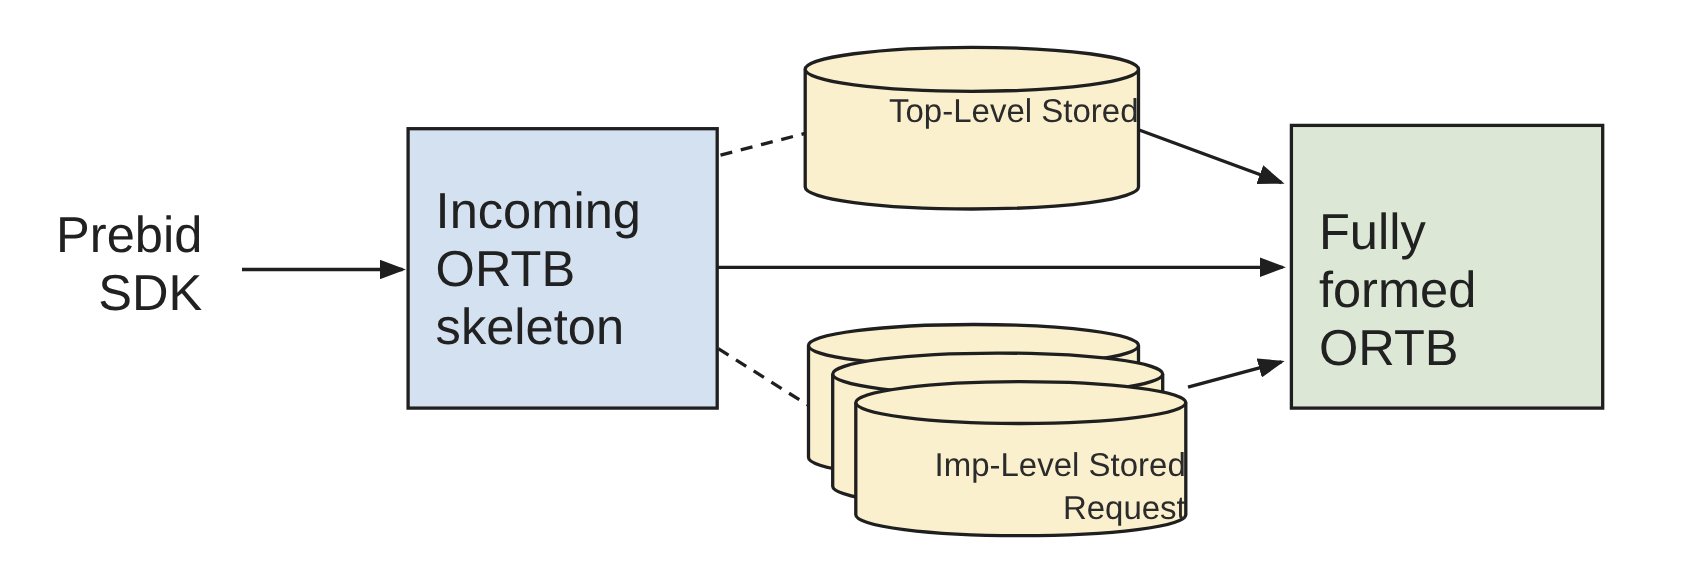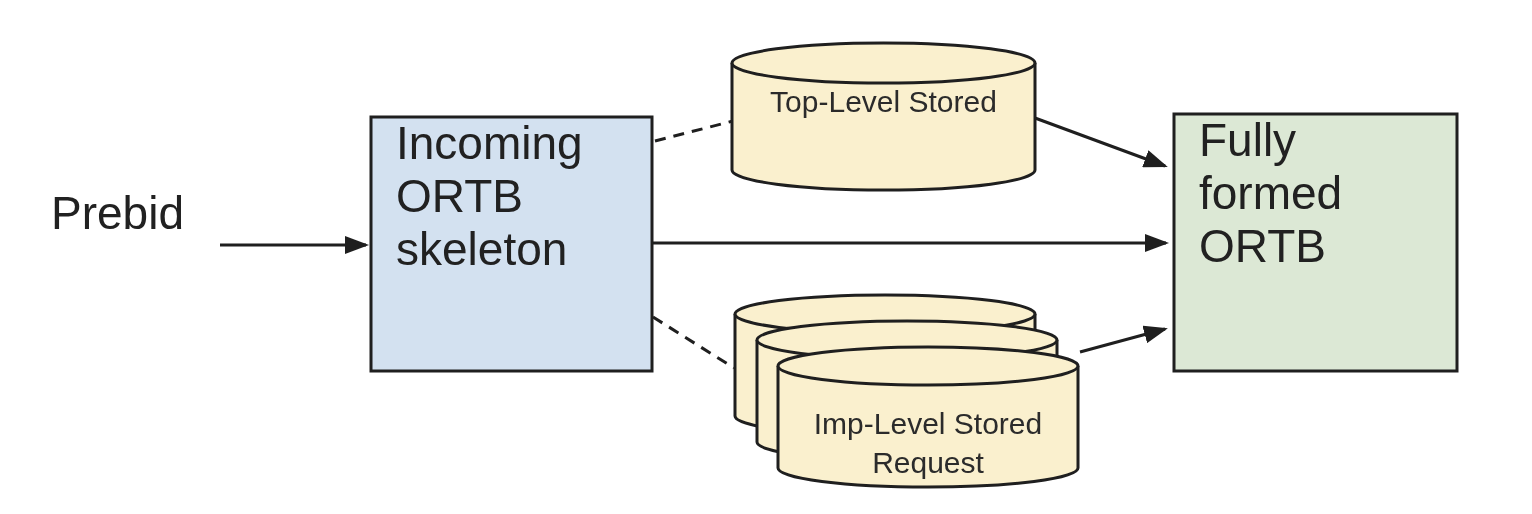--- a/index.html
+++ b/index.html
@@ -38,27 +38,27 @@
     white-space: nowrap;
   }
   .label span { display: block; }
   .big-label {
     font-size: 46px;
     line-height: 53px;
   }
   .box-label {
     display: flex;
     flex-direction: column;
-    justify-content: flex-start;
+    justify-content: center;
     box-sizing: border-box;
     padding-left: 25px;
   }
   .cyl-label {
     font-size: 30px;
-    text-align: center;
+    text-align: right;
     color: #2b2b2b;
   }
 </style>
 </head>
 <body>
 
 <div id="stage">
 
   <svg id="diagram-svg" viewBox="0 0 1532 514">
     <defs>
@@ -89,20 +89,21 @@
       <ellipse class="ink" cx="885" cy="314" rx="150" ry="19" fill="#faf0ce"></ellipse>
       <path class="ink" d="M 757 340 L 757 442 A 150 19 0 0 0 1057 442 L 1057 340" fill="#faf0ce"></path>
       <ellipse class="ink" cx="907" cy="340" rx="150" ry="19" fill="#faf0ce"></ellipse>
       <path class="ink" d="M 778 366 L 778 468 A 150 19 0 0 0 1078 468 L 1078 366" fill="#faf0ce"></path>
       <ellipse class="ink" cx="928" cy="366" rx="150" ry="19" fill="#faf0ce"></ellipse>
     </g>
   </svg>
 
   <div class="label big-label" style="left:51px; top:187px;text-align:right;">
     <span>Prebid</span>
+    <span>SDK</span>
   </div>
 
   <div class="label big-label box-label" style="left:371px; top:117px; width:281px; height:254px;">
     <span>Incoming</span>
     <span>ORTB</span>
     <span>skeleton</span>
   </div>
 
   <div class="label cyl-label" style="left:732px; top:82px; width:303px; line-height:40px;">
     <span>Top-Level Stored</span>

